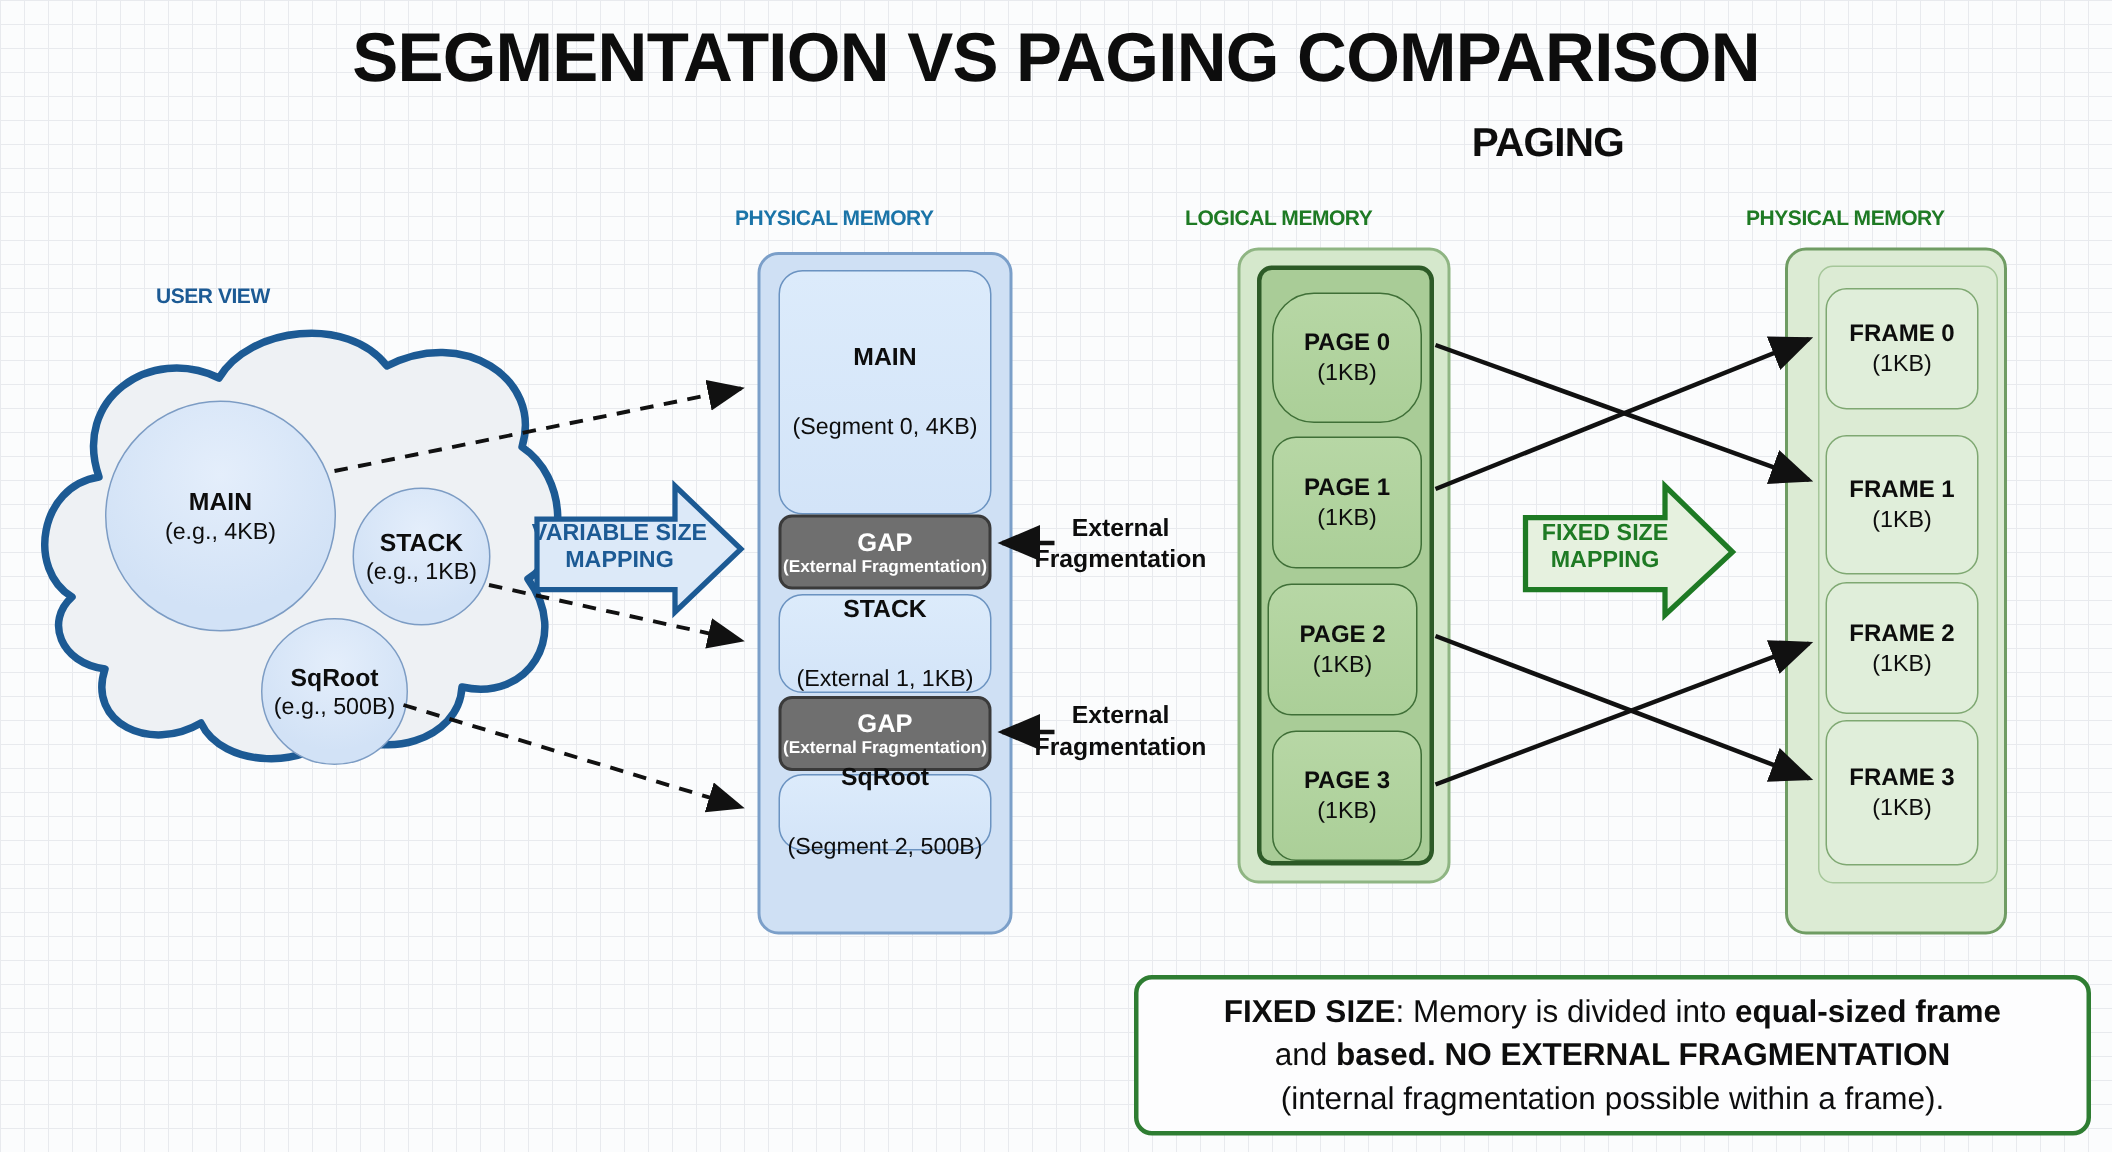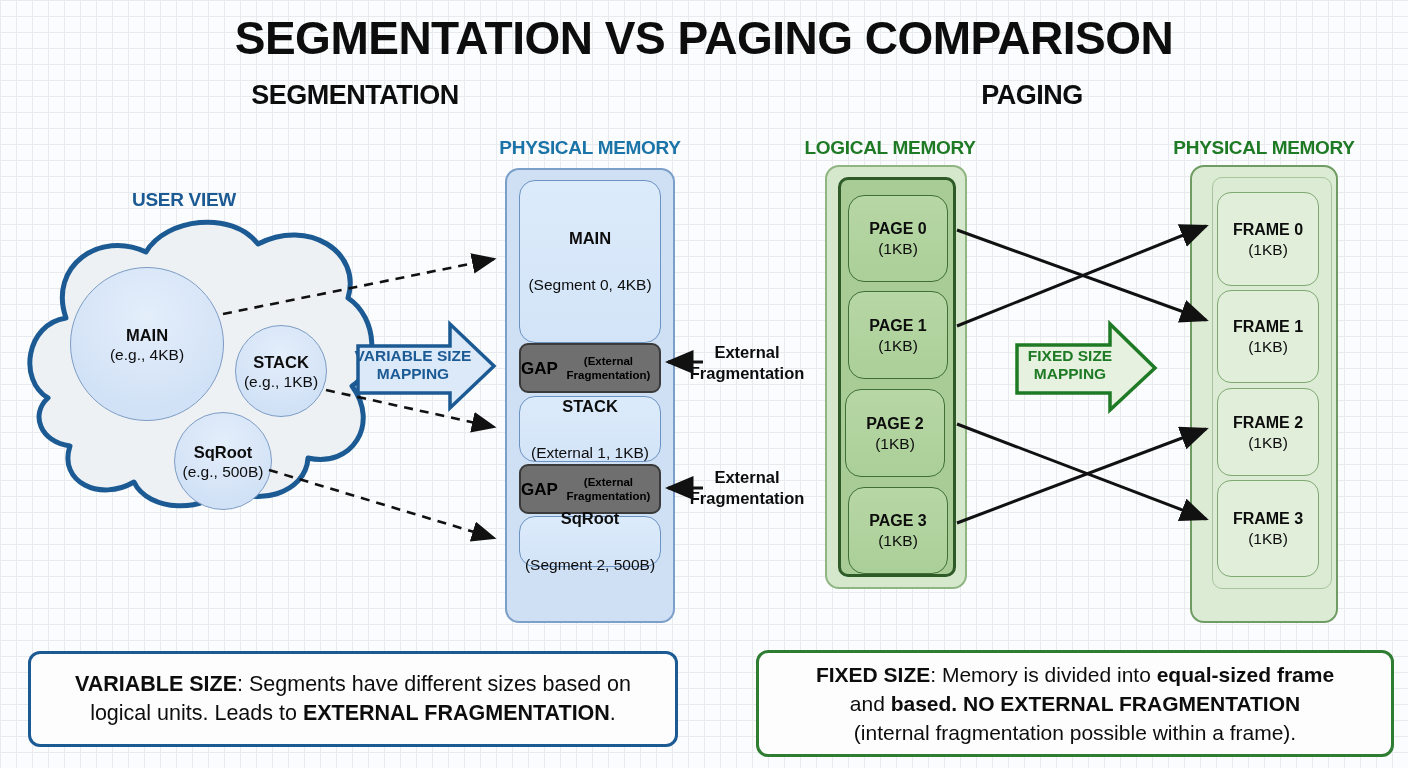--- a/index.html
+++ b/index.html
@@ -12,21 +12,21 @@
       linear-gradient(90deg, #e8eaee 1px, transparent 1px);
     background-size:16px 16px;
   }
   .abs{position:absolute;}
   svg.layer{position:absolute;left:0;top:0;pointer-events:none;}
   .title{
     left:0;top:11;width:1408px;text-align:center;
     font-size:46px;font-weight:bold;color:#0d0d0d;letter-spacing:-0.5px;
   }
   .sec-header{font-size:27px;font-weight:bold;color:#0d0d0d;text-align:center;letter-spacing:-0.5px;}
-  .sub-header{font-size:19px;font-weight:bold;text-align:center;letter-spacing:-0.3px;}
+  .sub-header{font-size:14px;font-weight:bold;text-align:left;letter-spacing:-0.3px;}
   .blue-txt{color:#1c5a94;}
   .teal-txt{color:#1b74a8;}
   .green-txt{color:#1e7a24;}
   .circle{
     border-radius:50%;
     background:radial-gradient(circle at 50% 32%, #e4eefb 0%, #d2e2f6 70%);
     border:1.6px solid #7c9cc4;
     display:flex;flex-direction:column;align-items:center;justify-content:center;
     text-align:center;color:#0d0d0d;box-sizing:border-box;z-index:2;
   }
@@ -39,22 +39,22 @@
   .segblock{
     background:linear-gradient(#dcebfb,#d3e4f8);
     border:1.6px solid #6b93c1;border-radius:16px;
     display:flex;flex-direction:column;align-items:center;justify-content:center;
     text-align:center;color:#0d0d0d;box-sizing:border-box;position:absolute;
   }
   .segblock .nm{font-weight:bold;font-size:16.5px;line-height:21px;}
   .segblock .sz{font-size:15.5px;line-height:20px;margin-top:26px;}
   .gapblock{
     background:#6f6f6f;border:2px solid #3a3a3a;border-radius:9px;
-    display:flex;flex-direction:row;align-items:center;justify-content:center;
-    text-align:center;color:#000000;box-sizing:border-box;position:absolute;
+    display:flex;flex-direction:column;align-items:center;justify-content:center;
+    text-align:center;color:#ffffff;box-sizing:border-box;position:absolute;
   }
   .gapblock .nm{font-weight:bold;font-size:17px;line-height:19px;}
   .gapblock .sz{font-weight:bold;font-size:11.5px;line-height:14px;}
   .greencol{
     background:#d5e8cc;border:2px solid #8fb583;border-radius:14px;
     box-sizing:border-box;z-index:2;
   }
   .greencol-inner{
     position:absolute;background:#a9cc97;border:3.5px solid #2d5a27;border-radius:10px;
     box-sizing:border-box;
@@ -133,21 +133,20 @@
     <line x1="957" y1="230" x2="1206" y2="320" stroke="#111111" stroke-width="3" marker-end="url(#ah)"></line>
     <line x1="957" y1="326" x2="1206" y2="226" stroke="#111111" stroke-width="3" marker-end="url(#ah)"></line>
     <line x1="957" y1="424" x2="1206" y2="519" stroke="#111111" stroke-width="3" marker-end="url(#ah)"></line>
     <line x1="957" y1="523" x2="1206" y2="429" stroke="#111111" stroke-width="3" marker-end="url(#ah)"></line>
 
     <polygon points="358,346 450,346 450,324 494,366 450,408 450,393 358,393" fill="#dce9f8" stroke="#1c5a94" stroke-width="3.5"></polygon>
     <polygon points="1017,345 1110,345 1110,324 1155,368 1110,410 1110,393 1017,393" fill="#e6f1df" stroke="#1e7a24" stroke-width="3.5"></polygon>
   </svg>
 
   <div class="abs title" style="left:0;top:11px;">SEGMENTATION VS PAGING COMPARISON</div>
-  <div class="abs sec-header" style="left:155px;top:80px;width:400px;">SEGMENTATION</div>
   <div class="abs sec-header" style="left:882px;top:80px;width:300px;">PAGING</div>
 
   <div class="abs sub-header blue-txt" style="left:104px;top:189px;width:160px;">USER VIEW</div>
   <div class="abs sub-header teal-txt" style="left:490px;top:137px;width:200px;">PHYSICAL MEMORY</div>
   <div class="abs sub-header green-txt" style="left:790px;top:137px;width:200px;">LOGICAL MEMORY</div>
   <div class="abs sub-header green-txt" style="left:1164px;top:137px;width:200px;">PHYSICAL MEMORY</div>
 
   <div class="abs circle" style="left:70px;top:267px;width:154px;height:154px;">
     <div class="nm">MAIN</div>
     <div class="sz">(e.g., 4KB)</div>
@@ -197,61 +196,57 @@
     <div>External</div>
     <div>Fragmentation</div>
   </div>
   <div class="abs extfrag" style="left:687px;top:467px;width:120px;">
     <div>External</div>
     <div>Fragmentation</div>
   </div>
 
   <div class="abs greencol" style="left:825px;top:165px;width:142px;height:424px;">
     <div class="greencol-inner" style="left:11px;top:10px;width:118px;height:400px;"></div>
-    <div class="pageblock" style="left:21px;top:28px;width:100px;height:87px;">
+    <div class="pageblock" style="left:21px;top:28px;width:100px;height:87px;border-radius:28px;">
       <div class="nm">PAGE 0</div>
       <div class="sz">(1KB)</div>
     </div>
     <div class="pageblock" style="left:21px;top:124px;width:100px;height:88px;">
       <div class="nm">PAGE 1</div>
       <div class="sz">(1KB)</div>
     </div>
     <div class="pageblock" style="left:18px;top:222px;width:100px;height:88px;">
       <div class="nm">PAGE 2</div>
       <div class="sz">(1KB)</div>
     </div>
     <div class="pageblock" style="left:21px;top:320px;width:100px;height:87px;">
       <div class="nm">PAGE 3</div>
       <div class="sz">(1KB)</div>
     </div>
   </div>
 
   <div class="abs framecol" style="left:1190px;top:165px;width:148px;height:458px;">
     <div class="framecol-inner" style="left:20px;top:10px;width:120px;height:412px;"></div>
-    <div class="frameblock" style="left:25px;top:25px;width:102px;height:94px;">
+    <div class="frameblock" style="left:25px;top:25px;width:102px;height:81px;">
       <div class="nm">FRAME 0</div>
       <div class="sz">(1KB)</div>
     </div>
     <div class="frameblock" style="left:25px;top:123px;width:102px;height:93px;">
       <div class="nm">FRAME 1</div>
       <div class="sz">(1KB)</div>
     </div>
     <div class="frameblock" style="left:25px;top:221px;width:102px;height:88px;">
       <div class="nm">FRAME 2</div>
       <div class="sz">(1KB)</div>
     </div>
     <div class="frameblock" style="left:25px;top:313px;width:102px;height:97px;">
       <div class="nm">FRAME 3</div>
       <div class="sz">(1KB)</div>
     </div>
   </div>
 
-  <div class="abs note note-blue" style="left:28px;top:651px;width:650px;height:96px;">
-      <div><b>VARIABLE SIZE</b><span>: Segments have different sizes based on</span></div>
-      <div><span>logical units. Leads to </span><b>EXTERNAL FRAGMENTATION</b><span>.</span></div>
-    </div>
   <div class="abs note note-green" style="left:756px;top:650px;width:638px;height:107px;">
       <div><b>FIXED SIZE</b><span>: Memory is divided into </span><b>equal-sized frame</b></div>
       <div><span>and </span><b>based.</b><span> </span><b>NO EXTERNAL FRAGMENTATION</b></div>
       <div><span>(internal fragmentation possible within a frame).</span></div>
     </div>
 
 </div>
 
 </body></html>

